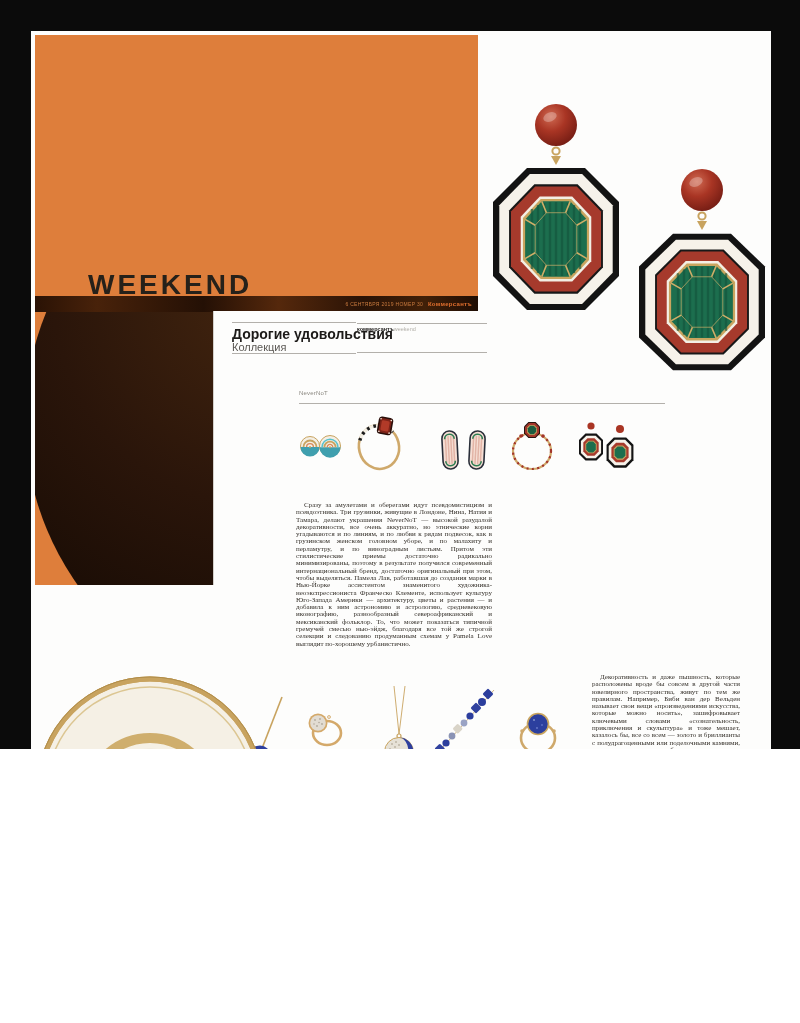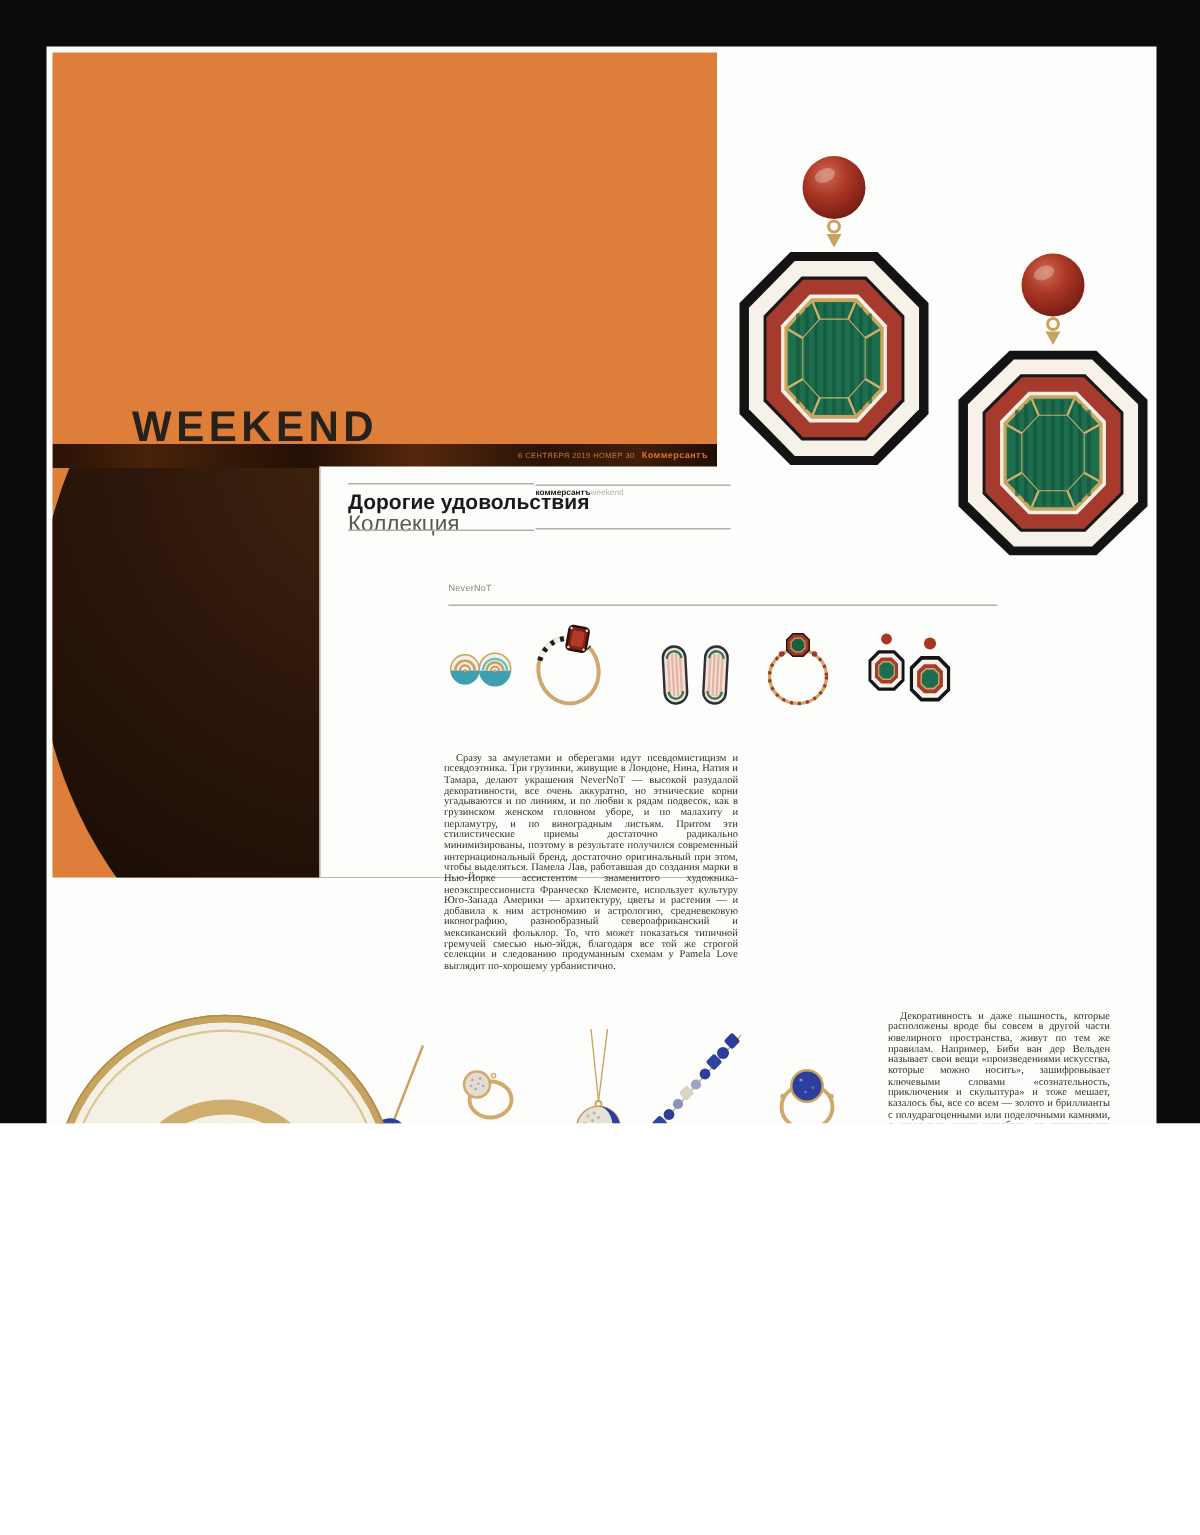--- a/index.html
+++ b/index.html
@@ -18,21 +18,21 @@
   .coverband{left:0;top:261px;width:443px;height:16px;z-index:2;
      background:linear-gradient(90deg,#2a1205 0%,#48220a 14%,#241005 38%,#55280c 55%,#2a1306 74%,#412008 88%,#1f0d04 100%);
      display:flex;align-items:center;justify-content:flex-end;}
   .issueline{font-size:5px;letter-spacing:.3px;color:#c97a3e;padding-right:6px;white-space:nowrap;}
   .issueline b{font-size:6px;color:#e06f2e;margin-left:3px;}
   
   .pagemask{left:213px;top:311px;width:265px;height:274px;background:#fdfdfc;z-index:4;border-left:1px solid #d3d0cb;}
   
   .rule{background:#b3b0ab;height:1px;z-index:5;}
   .h-title{left:232px;top:326px;font-size:14px;font-weight:bold;color:#1c1a18;z-index:5;}
-  .h-rubric{left:232px;top:341px;font-size:15px;color:#5a5753;z-index:5;}
+  .h-rubric{left:232px;top:341px;font-size:11px;color:#5a5753;z-index:5;}
   .folio{left:357px;top:326px;font-size:5.5px;z-index:5;color:#1c1a18;}
   .folio .lt{color:#b3b0a9;font-weight:normal;}
   .caption{font-size:6px;color:#8b8880;z-index:5;letter-spacing:.2px;}
   .bodytext{font-family:"Liberation Serif",serif;font-size:7px;line-height:7.3px;color:#35302a;
             text-align:justify;text-indent:8px;z-index:5;}
   svg{display:block;}
   .item{z-index:5;}
 </style>
 </head>
 <body>

